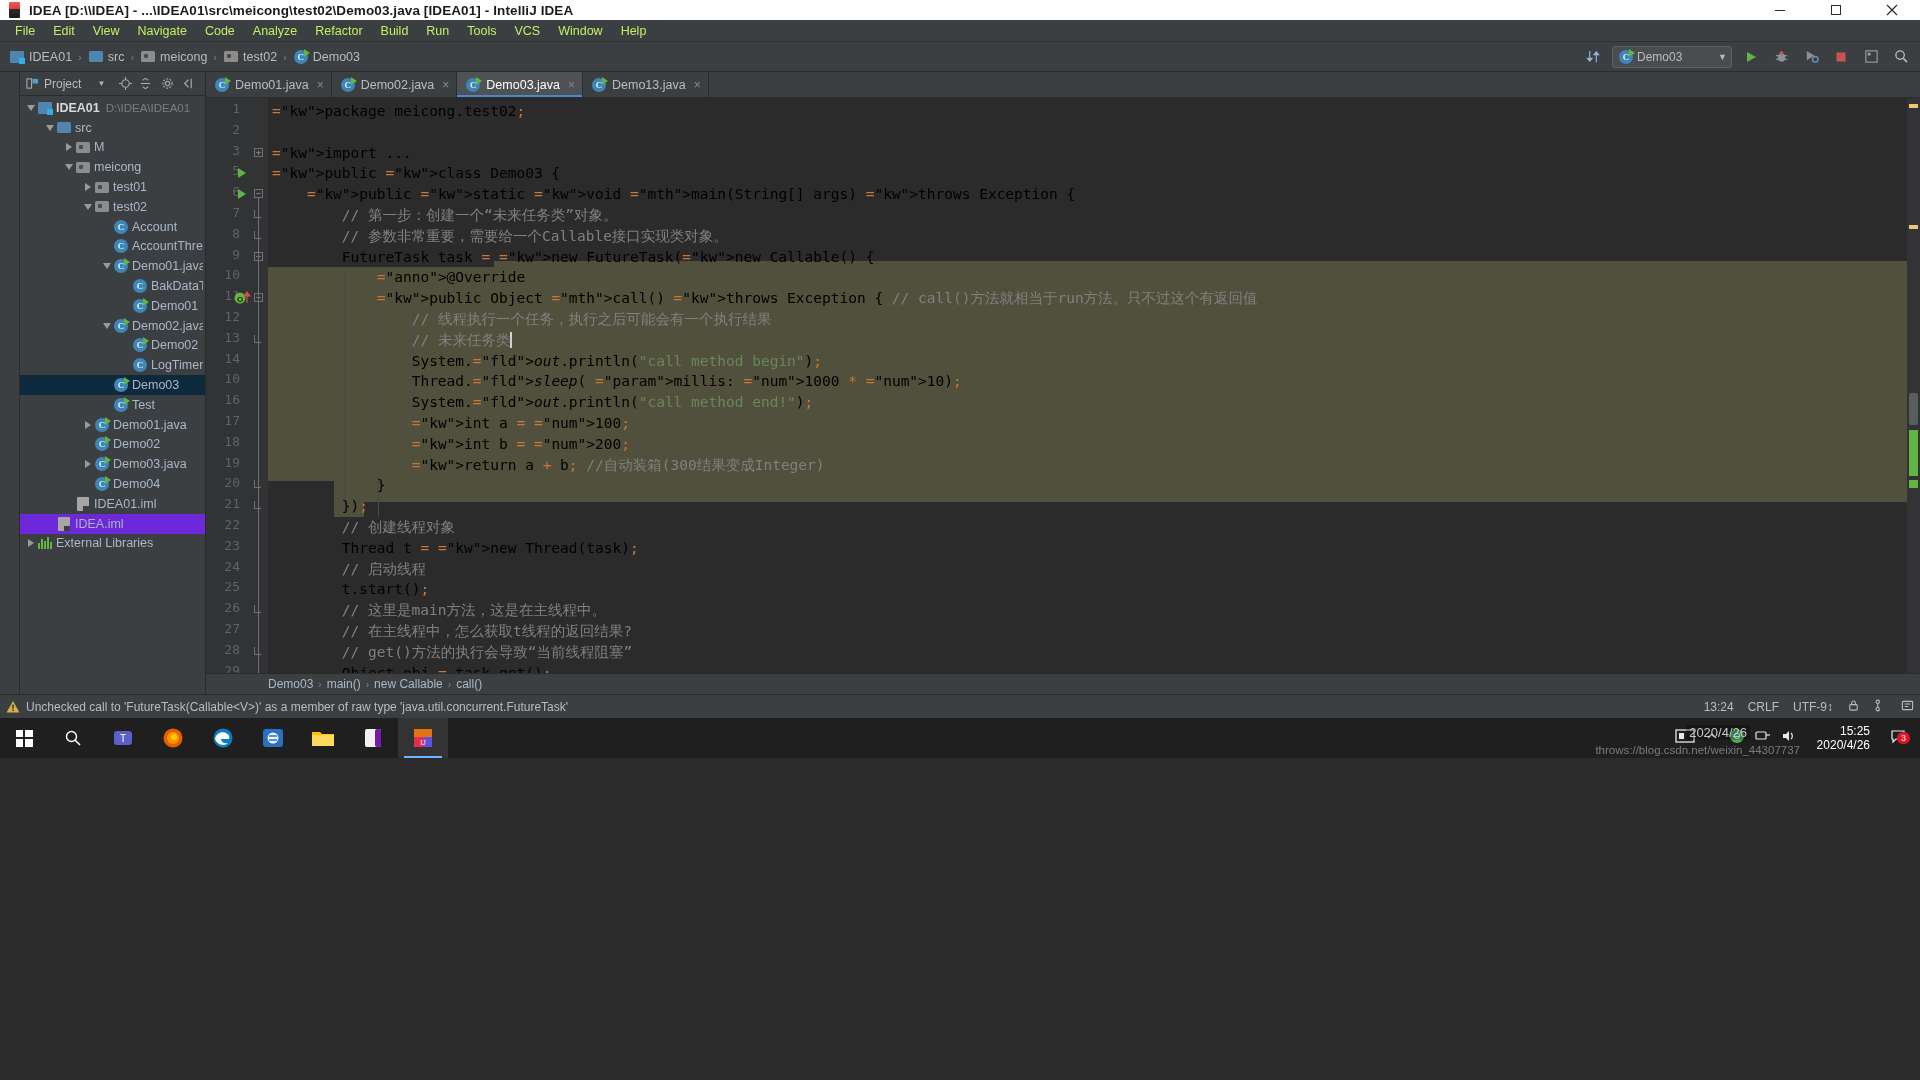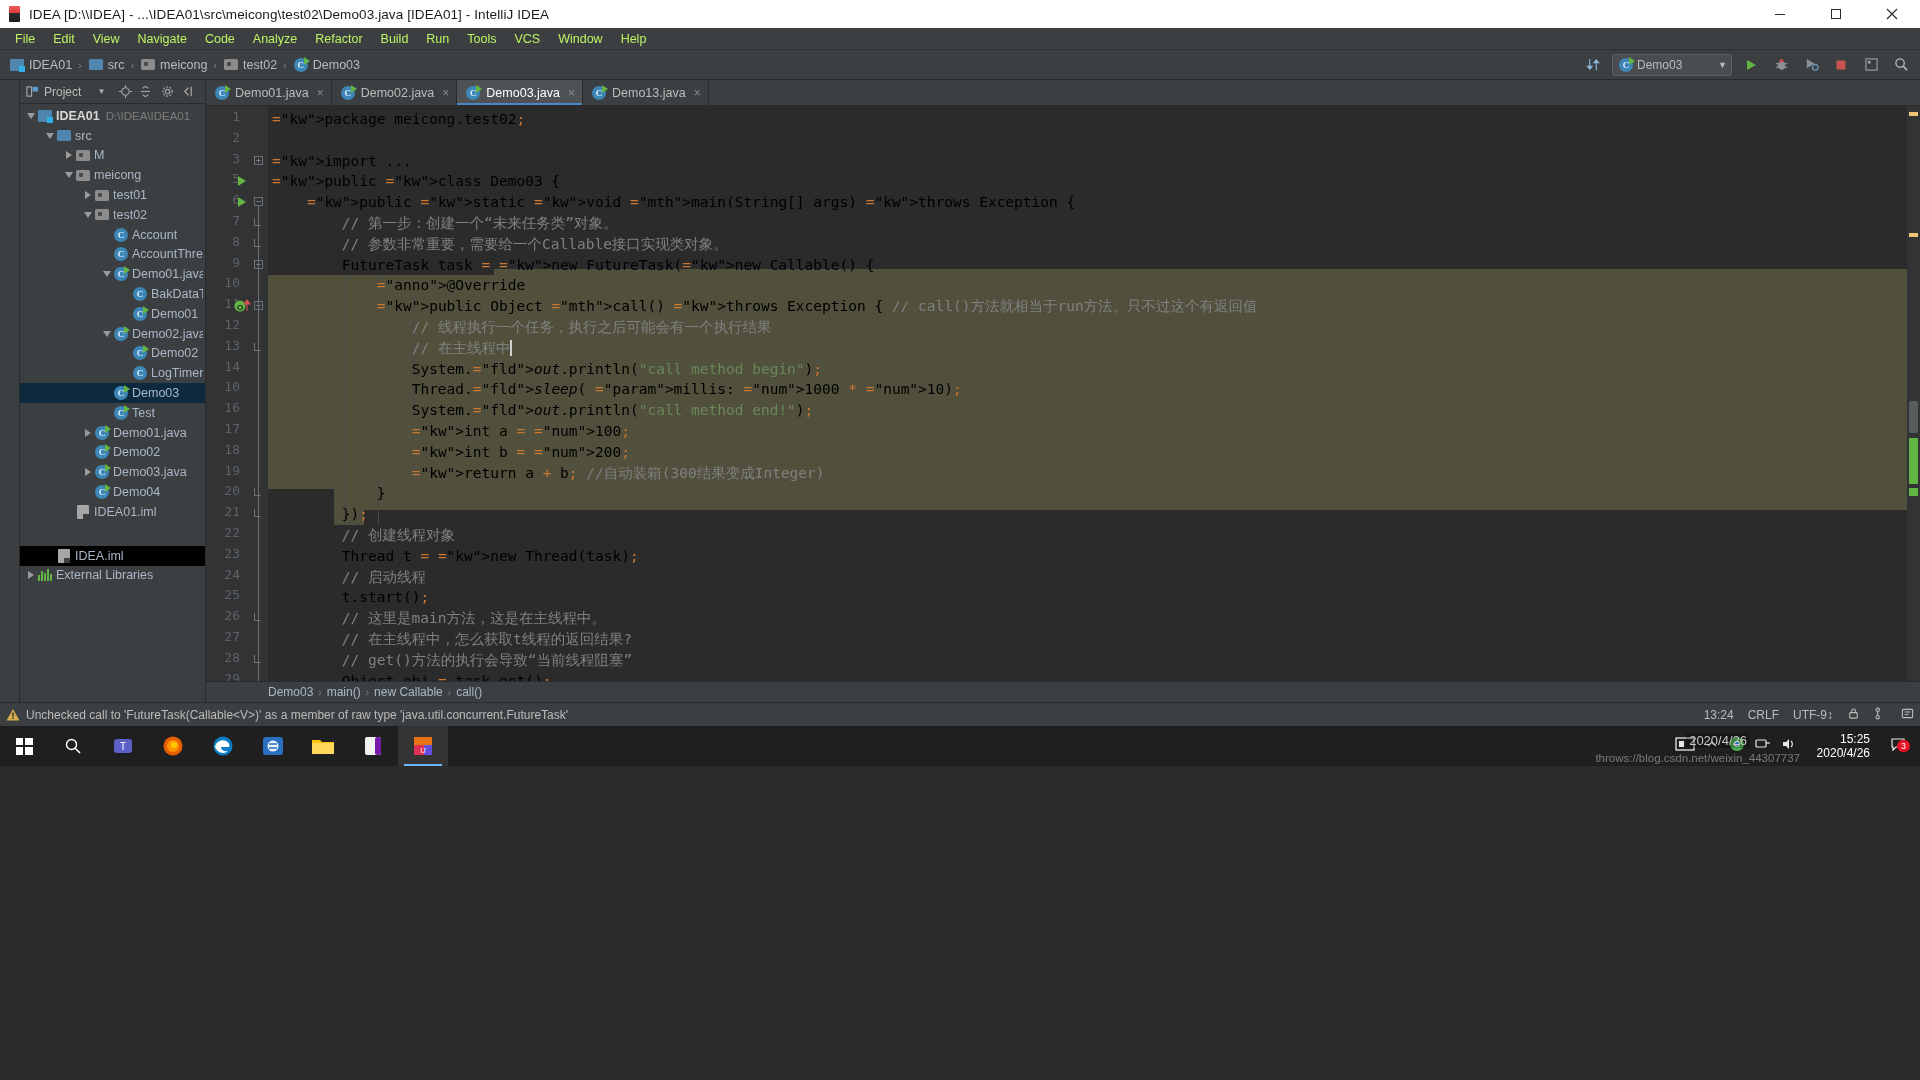--- a/index.html
+++ b/index.html
@@ -2,22 +2,22 @@
 <html><head>
 <meta charset="utf-8">
 <style>
   html,body{margin:0;padding:0;background:#2b2b2b;}
   body{width:1920px;height:1080px;overflow:hidden;
        font-family:"Liberation Sans",sans-serif;
        -webkit-font-smoothing:antialiased;}
   *{box-sizing:border-box;}
 
   
-  .titlebar{height:28px;background:#ffffff;display:flex;align-items:center;
-            padding:0 0 0 8px;}
+  .titlebar{height:20px;background:#ffffff;display:flex;align-items:center;
+            padding:0 0 0 8px;font-weight:bold;}
   .tb-icon{width:14px;height:16px;margin-right:7px;position:relative;}
   .tb-icon .a{position:absolute;left:1px;top:0;width:11px;height:16px;
               background:linear-gradient(180deg,#f05a5a 0%,#e03a3a 45%,#2d2d2d 45%,#1b1b1b 100%);
               border-radius:1px;}
   .tb-title{font-size:13.5px;color:#1a1a1a;letter-spacing:0.1px;}
   .tb-ctrls{margin-left:auto;display:flex;height:28px;}
   .tb-btn{width:56px;height:28px;display:flex;align-items:center;justify-content:center;
           color:#2b2b2b;font-size:15px;}
   .tb-btn svg{display:block;}
 
@@ -49,21 +49,21 @@
            border-right:1px solid #2b2b2b;}
   .proj-head{height:24px;display:flex;align-items:center;padding:0 4px;
              border-bottom:1px solid #2b2b2b;}
   .proj-title{font-size:12px;color:#bbbbbb;margin-left:4px;}
   .proj-head .ic{width:16px;height:16px;display:flex;align-items:center;
                  justify-content:center;color:#afb1b3;font-size:10px;}
   .tree{flex:1;overflow:hidden;padding-top:2px;background:#3c3f41;font-size:12.5px;}
   .trow{height:19.8px;display:flex;align-items:center;color:#a9b7c6;
         white-space:nowrap;padding-right:2px;}
   .trow.sel{background:#0d293e;}
-  .trow.selg{background:#000000;margin-top:24px;}
+  .trow.selg{background:#6d28d9;}
   .arrow{width:13px;height:13px;flex:none;display:flex;align-items:center;
          justify-content:center;}
   .arrow i{border-style:solid;display:block;}
   .arrow.r i{border-width:4px 0 4px 6px;border-color:transparent transparent transparent #9a9a9a;}
   .arrow.d i{border-width:6px 4px 0 4px;border-color:#9a9a9a transparent transparent transparent;}
   .tlabel{margin-left:3px;overflow:hidden;text-overflow:clip;}
   .tpath{color:#7d7d7d;margin-left:6px;font-size:11.5px;}
   .ic16{width:16px;height:16px;flex:none;position:relative;}
 
   
@@ -638,21 +638,21 @@
             <div class="cline" style="top: 23.8px; left: 4px;"></div>
             <div class="cline" style="top: 44.6px; left: 4px;"><span class<span="" class="kw">=</span>"kw"&gt;import ...</div>
             <div class="cline" style="top: 65.4px; left: 4px;"><span class<span="" class="kw">=</span>"kw"&gt;public <span class<span="" class="kw">=</span>"kw"&gt;class Demo03 {</div>
             <div class="cline" style="top: 86.2px; left: 4px;">    <span class<span="" class="kw">=</span>"kw"&gt;public <span class<span="" class="kw">=</span>"kw"&gt;static <span class<span="" class="kw">=</span>"kw"&gt;void <span class<span="" class="kw">=</span>"mth"&gt;main(String[] args) <span class<span="" class="kw">=</span>"kw"&gt;throws Exception {</div>
             <div class="cline" style="top: 107px; left: 4px;">        <span class="cmt">// 第一步：创建一个“未来任务类”对象。</span></div>
             <div class="cline" style="top: 127.8px; left: 4px;">        <span class="cmt">// 参数非常重要，需要给一个Callable接口实现类对象。</span></div>
             <div class="cline" style="top: 148.6px; left: 4px;">        FutureTask task <span class="kw">=</span> <span class<span="" class="kw">=</span>"kw"&gt;new FutureTask(<span class<span="" class="kw">=</span>"kw"&gt;new Callable() {</div>
             <div class="cline" style="top: 169.4px; left: 4px;">            <span class<span="" class="kw">=</span>"anno"&gt;@Override</div>
             <div class="cline" style="top: 190.2px; left: 4px;">            <span class<span="" class="kw">=</span>"kw"&gt;public Object <span class<span="" class="kw">=</span>"mth"&gt;call() <span class<span="" class="kw">=</span>"kw"&gt;throws Exception { <span class="cmt">// call()方法就相当于run方法。只不过这个有返回值</span></div>
             <div class="cline" style="top: 211px; left: 4px;">                <span class="cmt">// 线程执行一个任务，执行之后可能会有一个执行结果</span></div>
-            <div class="cline" style="top: 231.8px; left: 4px;">                <span class="cmt">// 在主线程中</span><span class="caret"></span></div>
+            <div class="cline" style="top: 231.8px; left: 4px;">                <span class="cmt">// 未来任务类</span><span class="caret"></span></div>
             <div class="cline" style="top: 252.6px; left: 4px;">                System.<span class<span="" class="kw">=</span>"fld"&gt;<i>out</i>.println(<span class="str">"call method begin"</span>)<span class="kw">;</span></div>
             <div class="cline" style="top: 273.4px; left: 4px;">                Thread.<span class<span="" class="kw">=</span>"fld"&gt;<i>sleep</i>( <span class<span="" class="kw">=</span>"param"&gt;millis: <span class<span="" class="kw">=</span>"num"&gt;1000 <span class="kw">*</span> <span class<span="" class="kw">=</span>"num"&gt;10)<span class="kw">;</span></div>
             <div class="cline" style="top: 294.2px; left: 4px;">                System.<span class<span="" class="kw">=</span>"fld"&gt;<i>out</i>.println(<span class="str">"call method end!"</span>)<span class="kw">;</span></div>
             <div class="cline" style="top: 315px; left: 4px;">                <span class<span="" class="kw">=</span>"kw"&gt;int a <span class="kw">=</span> <span class<span="" class="kw">=</span>"num"&gt;100<span class="kw">;</span></div>
             <div class="cline" style="top: 335.8px; left: 4px;">                <span class<span="" class="kw">=</span>"kw"&gt;int b <span class="kw">=</span> <span class<span="" class="kw">=</span>"num"&gt;200<span class="kw">;</span></div>
             <div class="cline" style="top: 356.6px; left: 4px;">                <span class<span="" class="kw">=</span>"kw"&gt;return a <span class="kw">+</span> b<span class="kw">;</span> <span class="cmt">//自动装箱(300结果变成Integer)</span></div>
             <div class="cline" style="top: 377.4px; left: 4px;">            }</div>
             <div class="cline" style="top: 398.2px; left: 4px;">        })<span class="kw">;</span></div>
             <div class="cline" style="top: 419px; left: 4px;">        <span class="cmt">// 创建线程对象</span></div>
             <div class="cline" style="top: 439.8px; left: 4px;">        Thread t <span class="kw">=</span> <span class<span="" class="kw">=</span>"kw"&gt;new Thread(task)<span class="kw">;</span></div>

